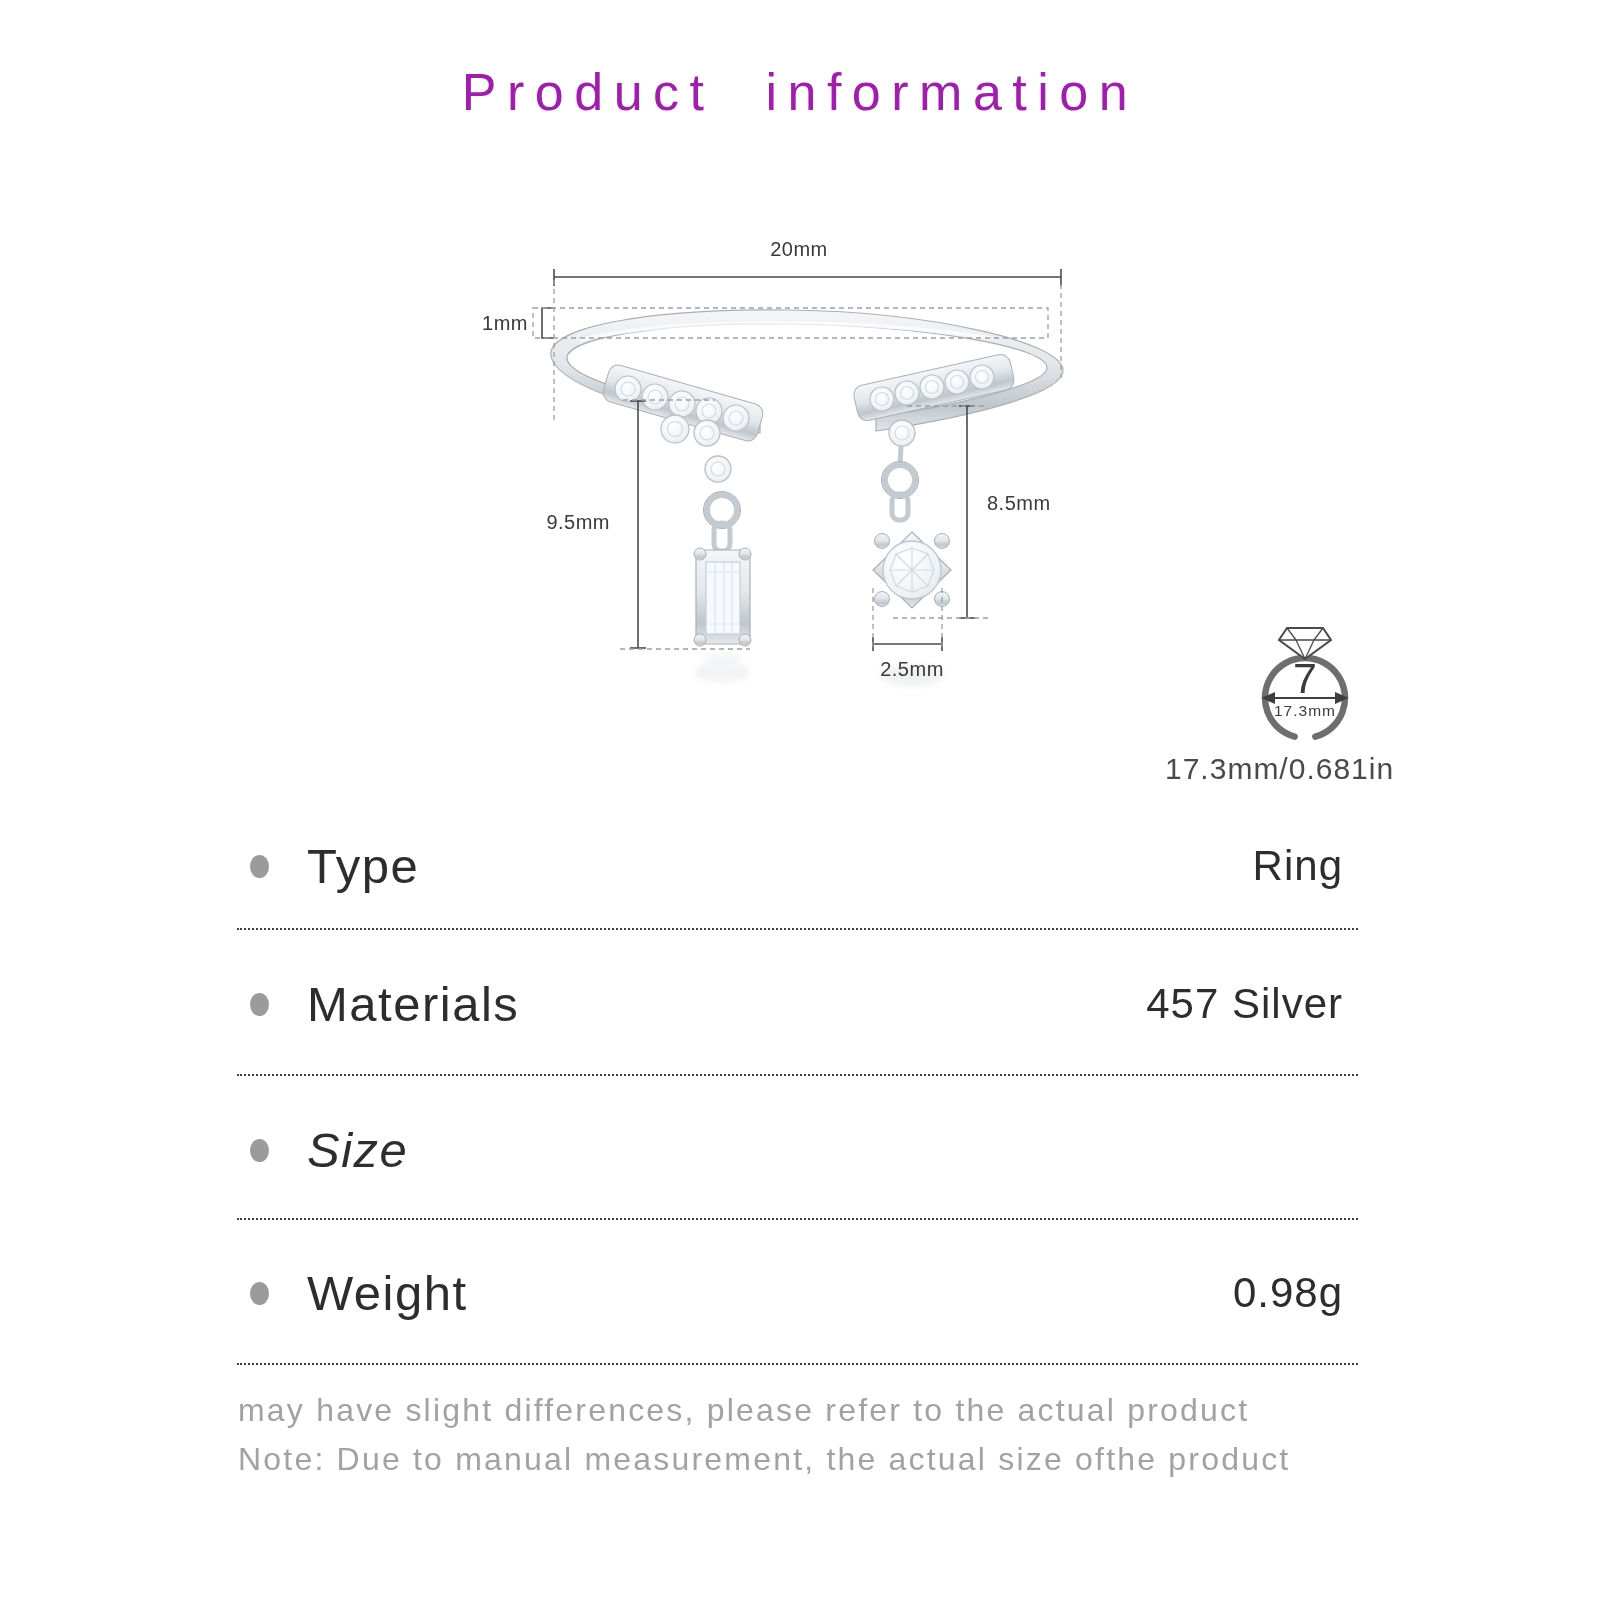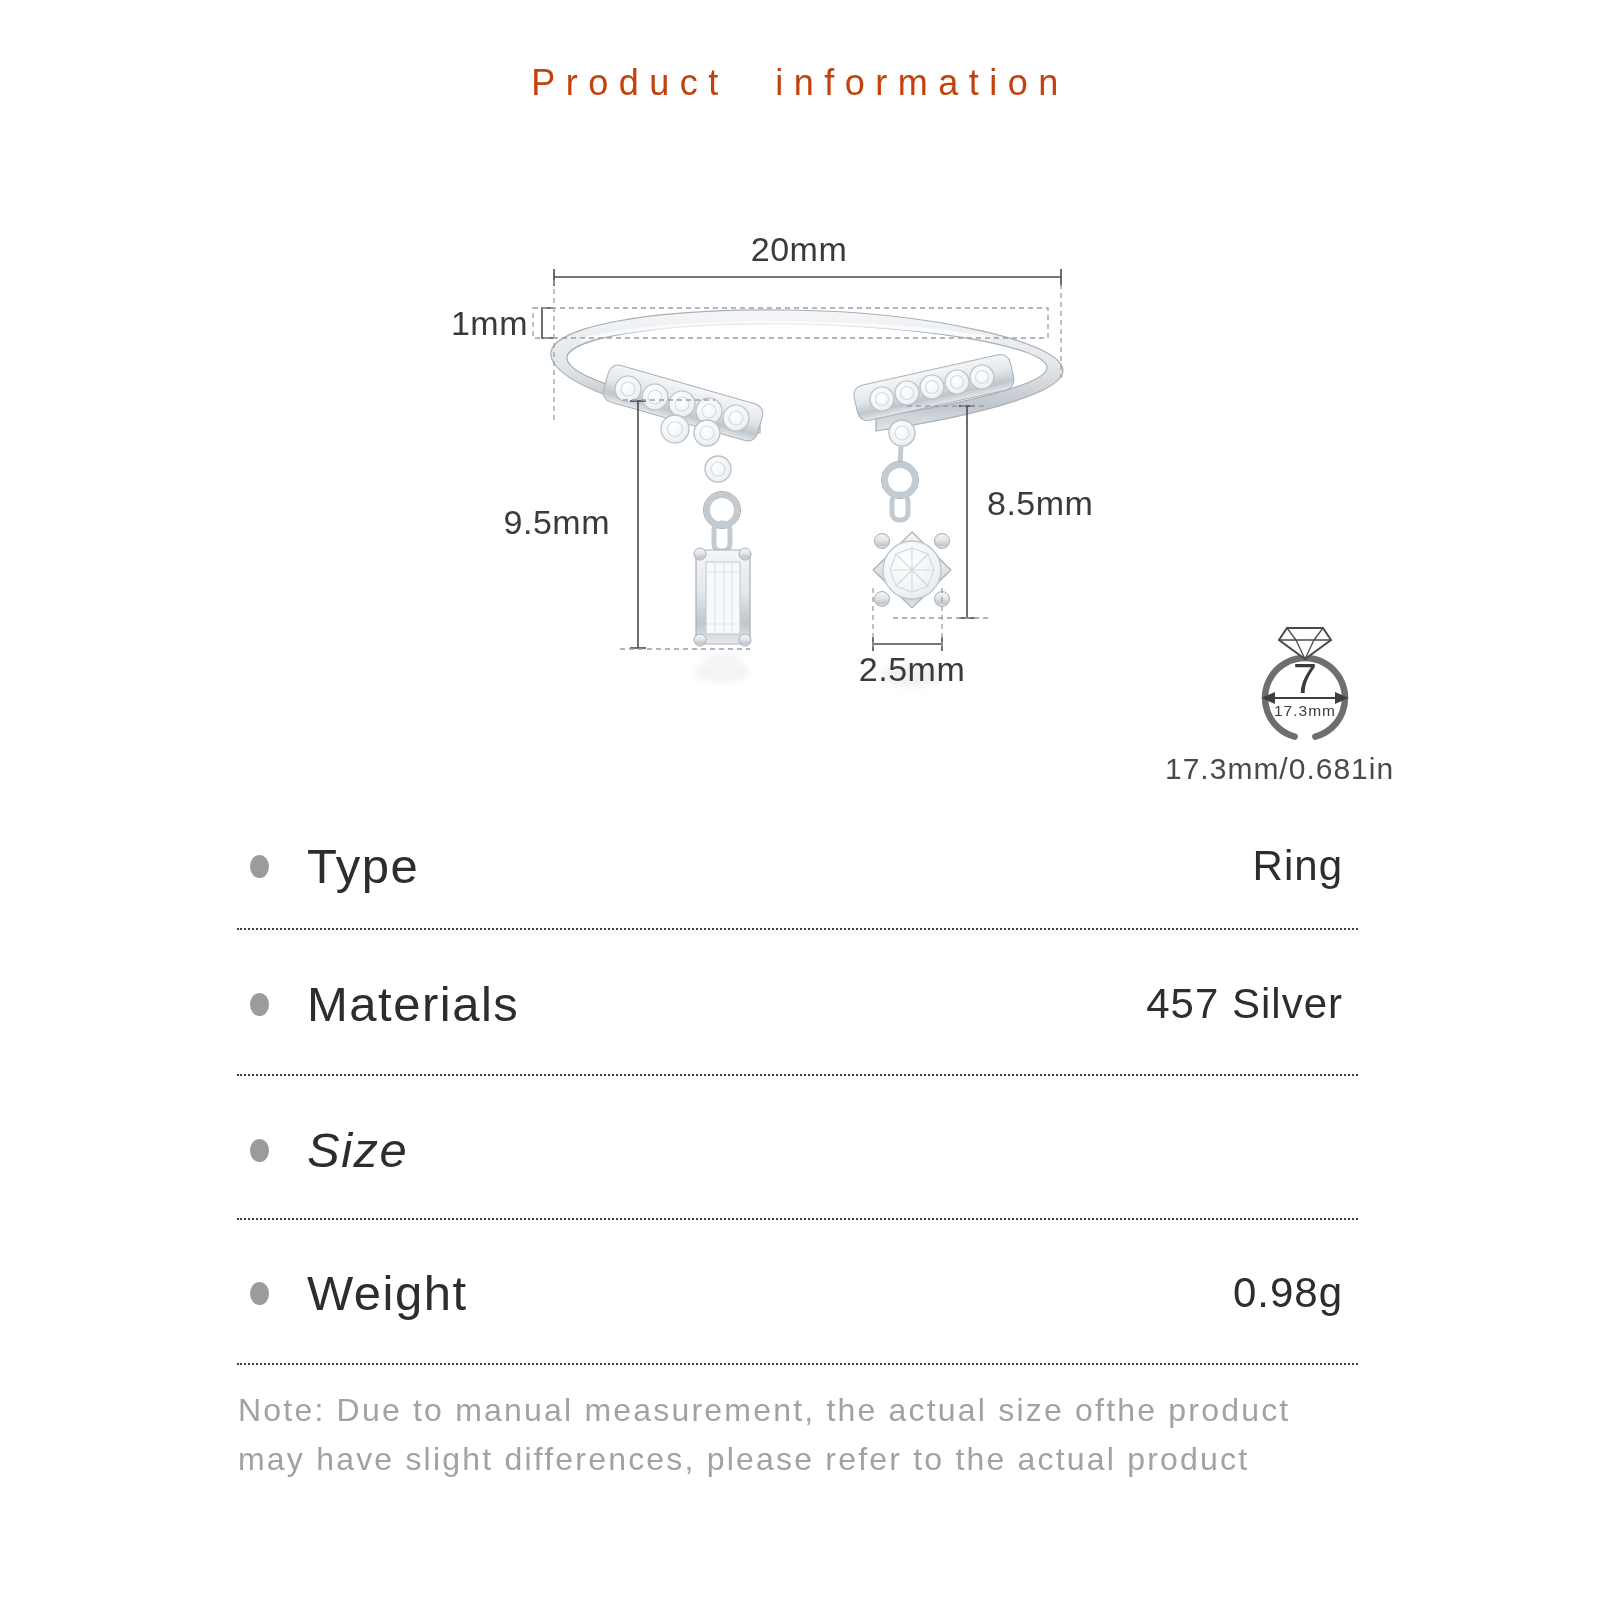--- a/index.html
+++ b/index.html
@@ -1,25 +1,25 @@
 <!DOCTYPE html>
 <html><head>
 <meta charset="utf-8">
 <style>
   html,body{margin:0;padding:0;background:#ffffff;}
   body{width:1600px;height:1600px;position:relative;overflow:hidden;
        font-family:"Liberation Sans",sans-serif;-webkit-font-smoothing:antialiased;}
   .abs{position:absolute;}
   
-  .page-title{top:62px;left:0;width:1600px;text-align:center;font-size:36px;
-    font-weight:400;color:#c2410c;letter-spacing:10.5px;word-spacing:26px;}
+  .page-title{top:62px;left:0;width:1600px;text-align:center;font-size:52px;
+    font-weight:400;color:#a21caf;letter-spacing:10.5px;word-spacing:26px;}
   
   .figure{left:430px;top:220px;width:700px;height:560px;}
   .figure svg{position:absolute;left:0;top:0;}
-  .meas{position:absolute;font-size:34px;color:#3a3a3a;letter-spacing:.5px;line-height:34px;white-space:nowrap;}
+  .meas{position:absolute;font-size:20px;color:#3a3a3a;letter-spacing:.5px;line-height:34px;white-space:nowrap;}
   .meas.center{transform:translateX(-50%);}
   
   .icon-caption{left:1165px;top:752px;width:300px;text-align:left;font-size:30px;
     color:#4a4a4a;letter-spacing:1px;}
   
   .spec-row{left:237px;width:1121px;height:70px;line-height:70px;}
   .spec-bullet{position:absolute;left:13px;top:24px;width:19px;height:23px;border-radius:50%;background:#9b9b9b;}
   .spec-label{position:absolute;left:70px;top:0;font-size:49px;color:#2d2d2d;letter-spacing:1.5px;white-space:nowrap;text-align:right;}
   .spec-value{position:absolute;right:15px;top:0;font-size:42px;color:#2d2d2d;letter-spacing:1px;white-space:nowrap;}
   .divider{left:237px;width:1121px;height:0;border-top:2px dotted #3f3f3f;}
@@ -222,15 +222,15 @@
 
   <div class="abs spec-row" style="top:1258px;">
     <span class="spec-bullet"></span>
     <span class="spec-label">Weight</span>
     <span class="spec-value">0.98g</span>
   </div>
   <div class="abs divider" style="top:1363px;"></div>
 </div>
 
 <div class="abs note">
+  <div class="note-line">may have slight differences, please refer to the actual product</div>
   <div class="note-line">Note: Due to manual measurement, the actual size ofthe product</div>
-  <div class="note-line">may have slight differences, please refer to the actual product</div>
 </div>
 
 </body></html>

